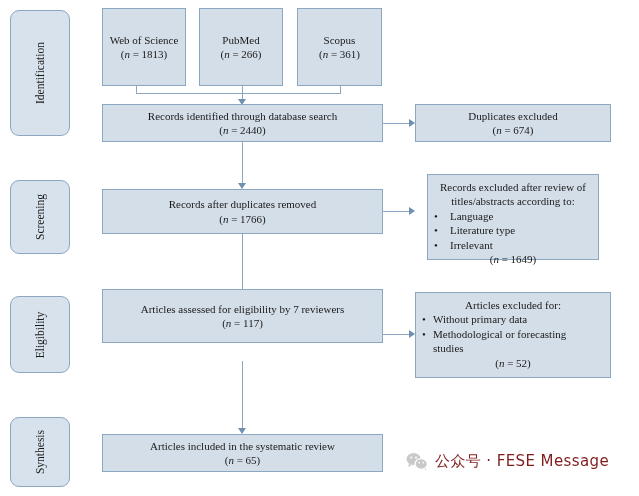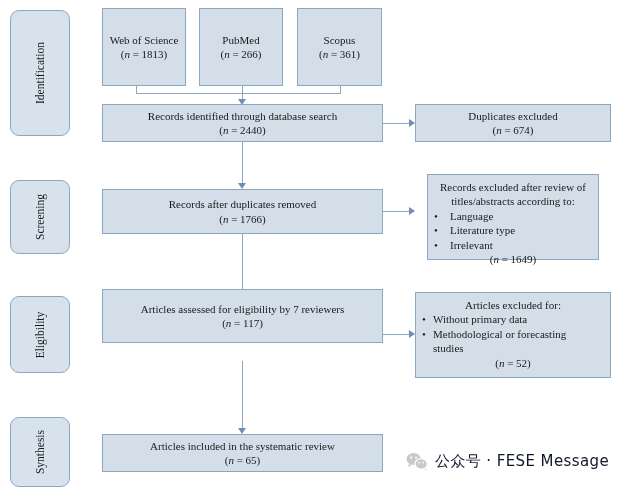--- a/index.html
+++ b/index.html
@@ -118,21 +118,21 @@
   }
 
   
   #watermark {
     position: absolute;
     left: 406px;
     top: 452px;
     display: flex;
     align-items: center;
     gap: 7px;
-    color: #0f172a;
+    color: #7f1d1d;
     font-family: "DejaVu Sans", "Liberation Sans", sans-serif;
     font-size: 15px;
     white-space: nowrap;
     user-select: none;
   }
   #watermark .wm-text { letter-spacing: 0.4px; }
   .wechat-icon { display: block; }
 
   i.ital { font-style: italic; }
 </style>

